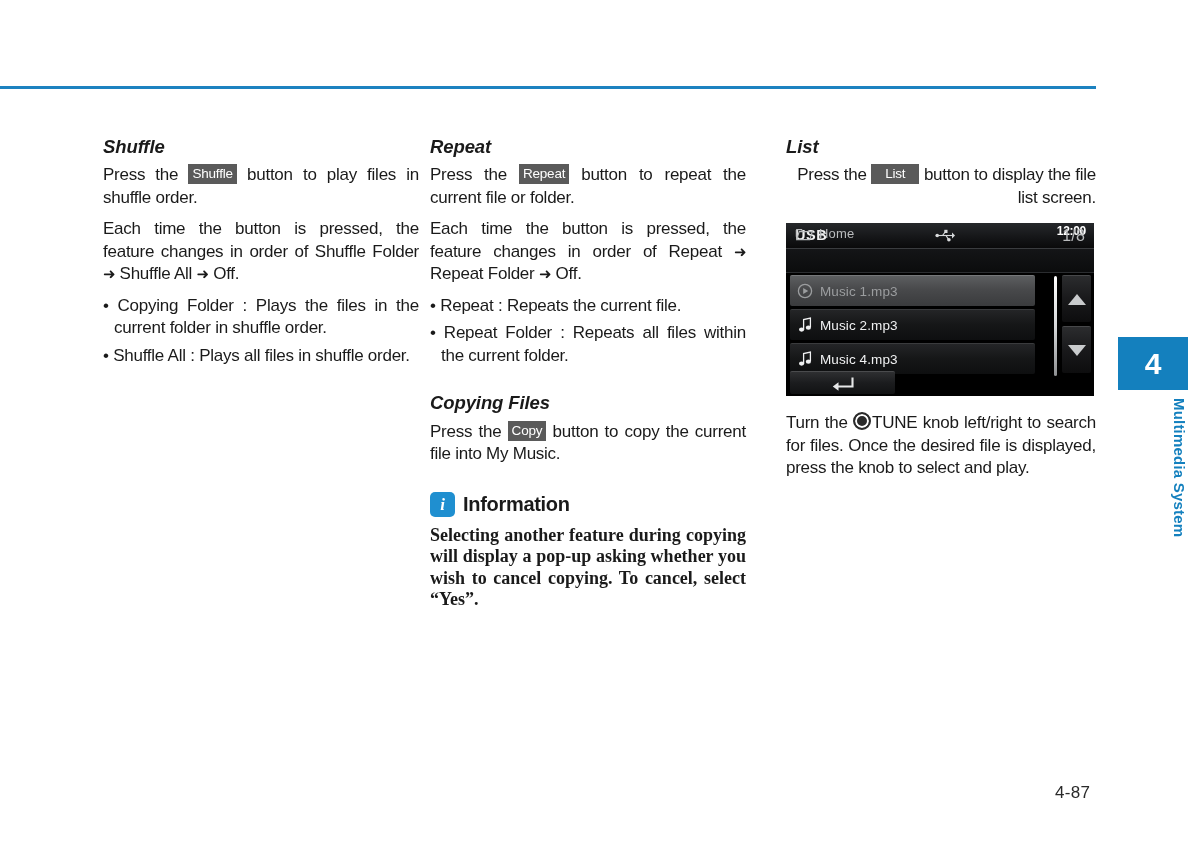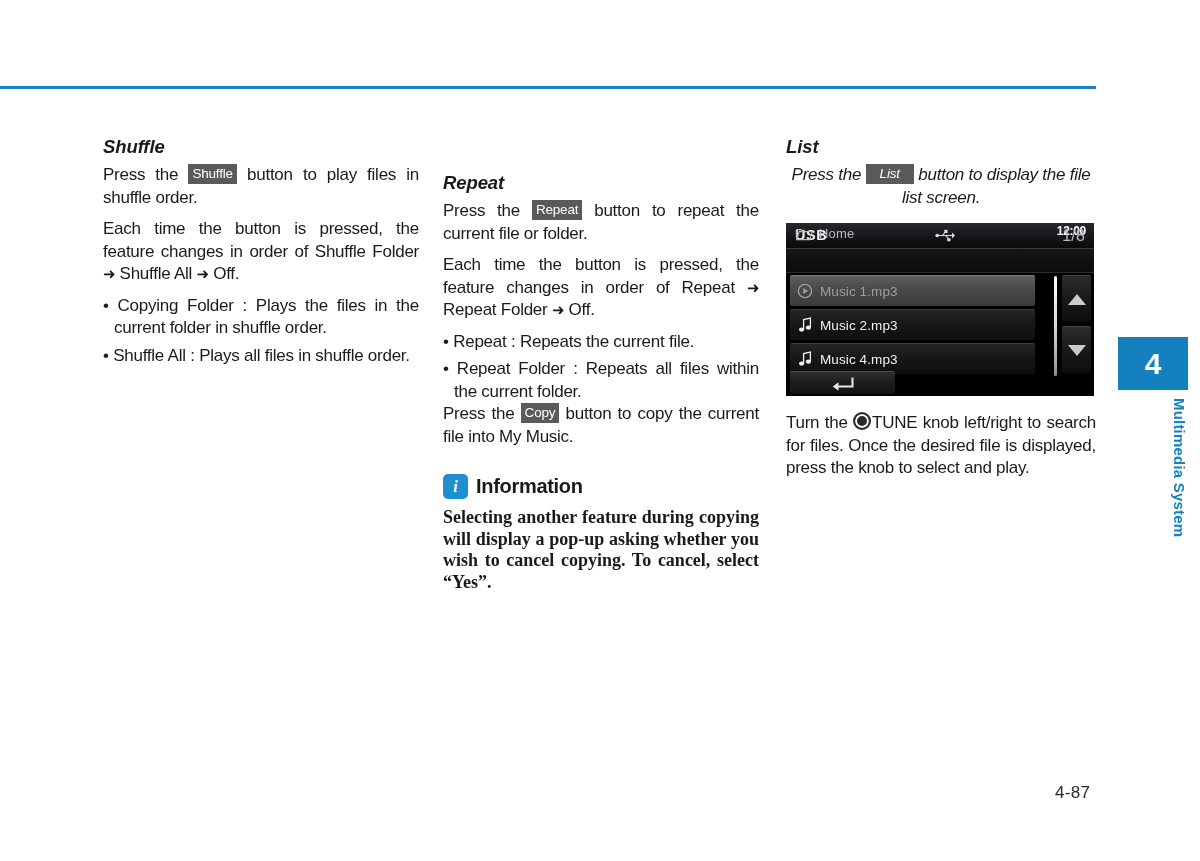--- a/index.html
+++ b/index.html
@@ -15,21 +15,21 @@
 
   
   .top-rule{
     position:absolute;left:0;top:86px;width:1096px;height:3px;
     background:#1c82c0;
   }
 
   
   .col{position:absolute;top:136px;}
   .col-1{left:103px;width:316px;}
-  .col-2{left:443px;width:316px;margin-top:36px;}
+  .col-2{left:430px;width:316px;}
   .col-3{left:786px;width:310px;}
 
   h2.sec{
     font-size:18.5px;
     font-style:italic;
     font-weight:bold;
     margin:0 0 7px 0;
     letter-spacing:-0.1px;
     line-height:1.15;
   }
@@ -37,21 +37,21 @@
 
   p.body{
     font-size:17px;
     line-height:22.5px;
     margin:0 0 9px 0;
     text-align:justify;
     text-justify:inter-word;
     letter-spacing:-0.25px;
   }
   p.body.last{margin-bottom:0;}
-  p.body.nojust{text-align:center;font-style:italic;}
+  p.body.nojust{text-align:right;}
 
   ul.bullets{margin:0;padding:0;list-style:none;}
   ul.bullets li{
     font-size:17px;
     line-height:22.5px;
     margin:0 0 5px 0;
     padding-left:11px;
     text-indent:-11px;
     text-align:justify;
     letter-spacing:-0.25px;
@@ -251,20 +251,21 @@
 
     <p class="body"><span class="bt">Press the</span> <span class="chip">Repeat</span> <span class="bt">button to repeat the current file or folder.</span></p>
 
     <p class="body"><span class="bt">Each time the button is pressed, the feature changes in order of Repeat</span> <span class="arr">➜</span> <span class="bt">Repeat Folder</span> <span class="arr">➜</span> <span class="bt">Off.</span></p>
 
     <ul class="bullets">
       <li><span>•</span> <span>Repeat : Repeats the current file.</span></li>
       <li><span>•</span> <span>Repeat Folder : Repeats all files within the current folder.</span></li>
     </ul>
 
+    <h2 class="sec spaced">Copying Files</h2>
 
     <p class="body last"><span class="bt">Press the</span> <span class="chip">Copy</span> <span class="bt">button to copy the current file into My Music.</span></p>
 
     <div class="info-head">
       <div class="info-badge">i</div>
       <div class="info-title">Information</div>
     </div>
     <p class="info-body">Selecting another feature during copying will display a pop-up asking whether you wish to cancel copying. To cancel, select “Yes”.</p>
   </div>
 

